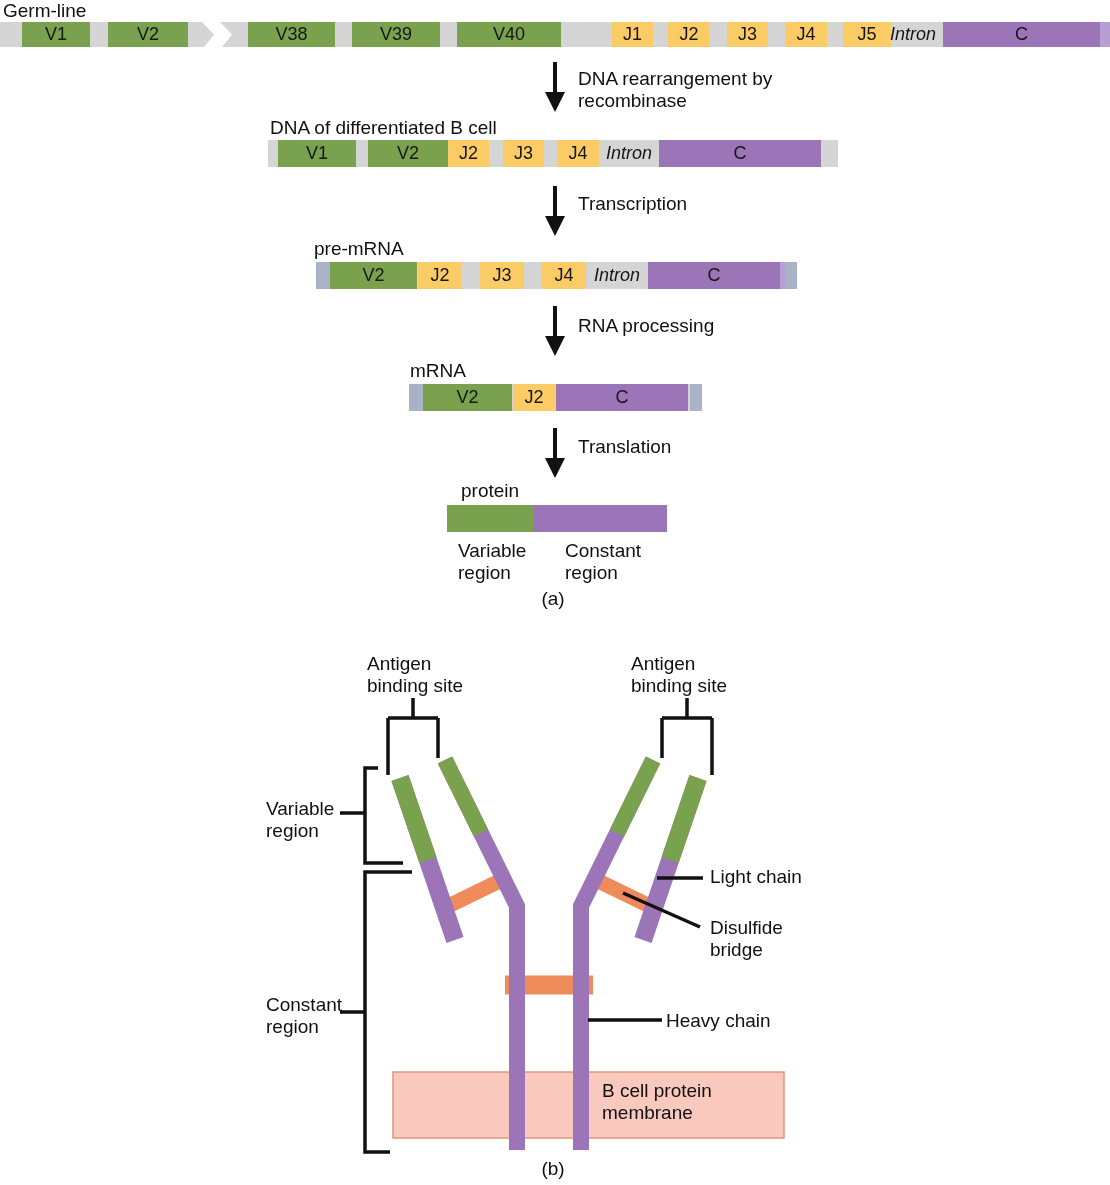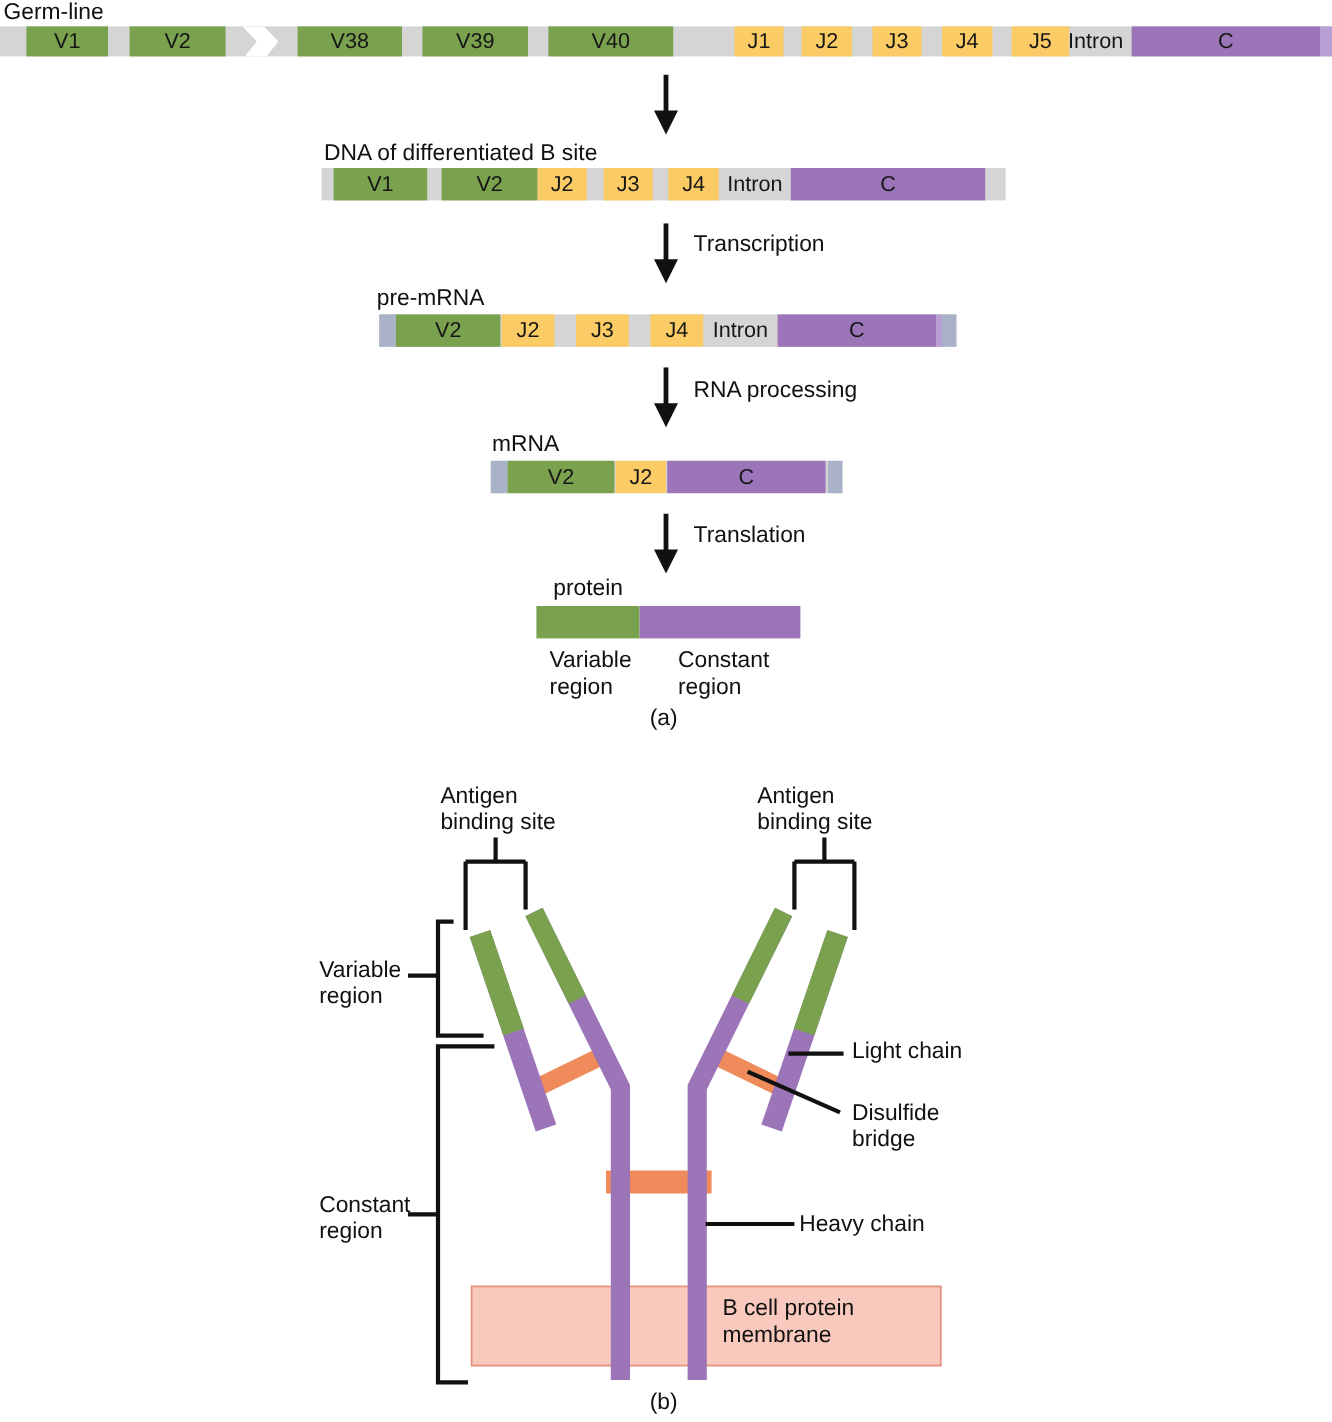--- a/index.html
+++ b/index.html
@@ -5,21 +5,21 @@
   html,body{margin:0;padding:0;background:#fff;}
   #stage{position:relative;width:1110px;height:1185px;background:#fff;
          font-family:"Liberation Sans",sans-serif;color:var(--ink);overflow:hidden;}
   .lbl{position:absolute;font-size:19px;line-height:22px;color:var(--ink);white-space:nowrap;}
   .wrap{white-space:normal;}
   .bar{position:absolute;background:var(--gray);}
   .seg{position:absolute;top:0;height:100%;display:flex;align-items:center;justify-content:center;
        font-size:18px;color:#161616;}
   .green{background:var(--green);} .yellow{background:var(--yellow);}
   .purple{background:var(--purple);} .lightpurple{background:var(--purple-light);}
-  .bluegray{background:var(--bluegray);} .trans{background:transparent;}
+  .bluegray{background:var(--bluegray);} .trans{background:transparent;font-style:italic;}
   .arrow{position:absolute;width:26px;height:50px;}
   .cap{position:absolute;text-align:center;font-size:19px;}
 </style>
 </head>
 <body>
 
 <div id="stage">
 
   <div class="lbl" style="left:3px;top:0px;">Germ-line</div>
 
@@ -39,22 +39,23 @@
     <div class="seg lightpurple" style="left:1100px;width:10px;"></div>
     <svg style="position:absolute;left:192px;top:0;" width="46" height="25">
       <polygon points="10,0 28,0 40,12.5 30,25 12,25 22,12.5" fill="#ffffff"></polygon>
     </svg>
   </div>
 
   <svg class="arrow" style="left:542px;top:62px;" viewBox="0 0 26 50">
     <line x1="13" y1="0" x2="13" y2="32" stroke="#111" stroke-width="4"></line>
     <polygon points="3,30 23,30 13,50" fill="#111"></polygon>
   </svg>
+  <div class="lbl wrap" style="left:578px;top:68px;width:210px;">DNA rearrangement by recombinase</div>
 
-  <div class="lbl" style="left:270px;top:117px;">DNA of differentiated B site</div>
+  <div class="lbl" style="left:270px;top:117px;">DNA of differentiated B cell</div>
 
   <div class="bar" style="left:268px;top:140px;width:570px;height:27px;">
     <div class="seg green" style="left:10px;width:78px;">V1</div>
     <div class="seg green" style="left:100px;width:80px;">V2</div>
     <div class="seg yellow" style="left:180px;width:41px;">J2</div>
     <div class="seg yellow" style="left:235px;width:41px;">J3</div>
     <div class="seg yellow" style="left:289px;width:42px;">J4</div>
     <div class="seg trans" style="left:332px;width:58px;">Intron</div>
     <div class="seg purple" style="left:391px;width:162px;">C</div>
   </div>

